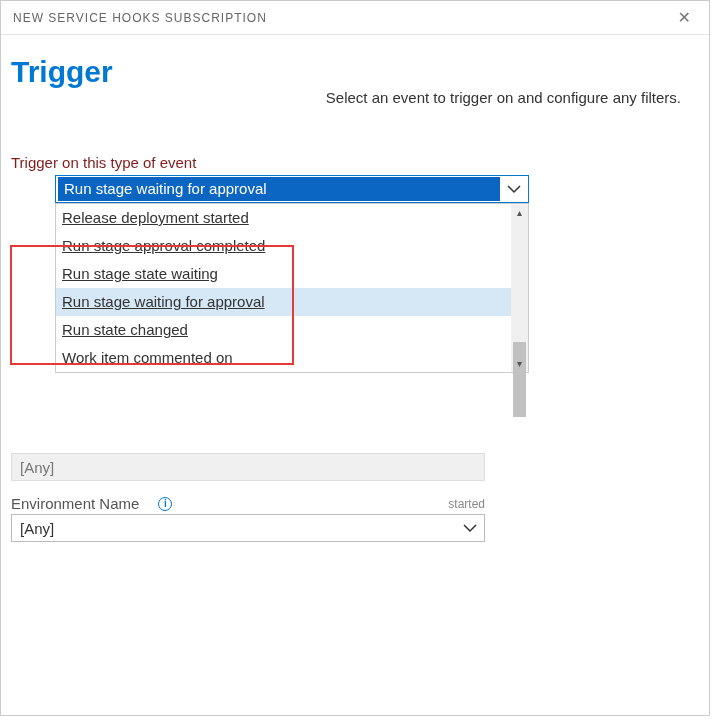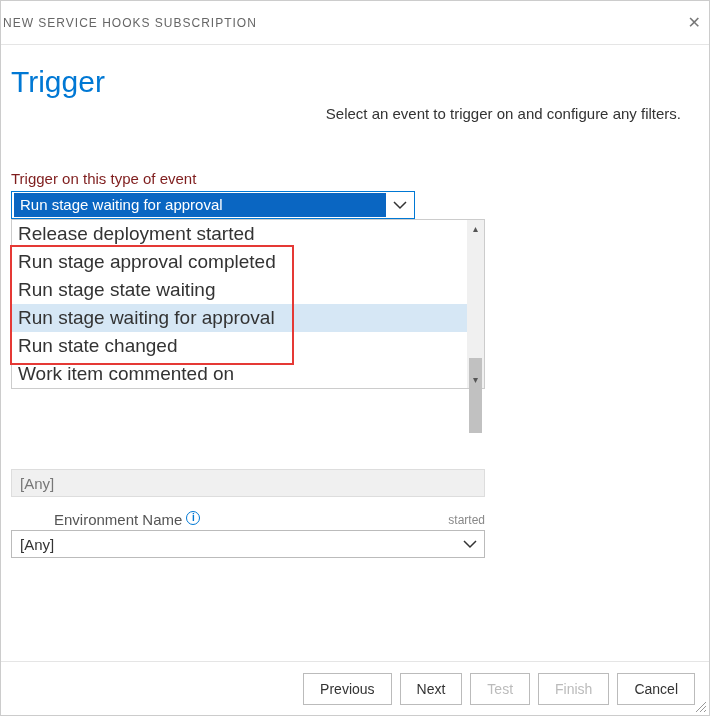--- a/index.html
+++ b/index.html
@@ -1,40 +1,40 @@
 <!DOCTYPE html>
 <html><head>
   <meta charset="utf-8">
   <style>
     * { box-sizing: border-box; margin: 0; padding: 0; font-family: "Segoe UI", Arial, sans-serif; }
     body { width: 714px; height: 720px; background: #fff; position: relative; }
     .dialog { width: 710px; height: 716px; border: 1px solid #ccc; background: #fff; position: relative; }
-    .titlebar { height: 44px; border-bottom: 1px solid #e5e5e5; display: flex; align-items: center; justify-content: space-between; padding: 0 2px; }
+    .titlebar { height: 34px; border-bottom: 1px solid #e5e5e5; display: flex; align-items: center; justify-content: space-between; padding: 0 12px; }
     .titlebar-title { font-size: 12px; letter-spacing: 1px; color: #666; }
     .close-btn { font-size: 16px; color: #777; cursor: pointer; padding: 2px 6px; line-height: 1; }
     .content { padding: 20px 28px 0 10px; }
-    .heading { font-size: 30px; color: #0078d4; font-weight: 400; margin-bottom: 6px; }
+    .heading { font-size: 30px; color: #0078d4; font-weight: 700; }
     .subheading { font-size: 15px; color: #333; margin-bottom: 48px; text-align: right; }
     .field-label { font-size: 15px; color: #7f1d1d; margin-bottom: 4px; }
-    .selectbox { position: relative; width: 404px; height: 28px; border: 1px solid #0078d4; background: #fff; display: flex; align-items: center; cursor: pointer; }
+    .selectbox { position: relative; width: 474px; height: 28px; border: 1px solid #0078d4; background: #fff; display: flex; align-items: center; cursor: pointer; margin-left: 44px; }
     .selectbox-text { flex: 1; background: #0a66c2; color: #fff; margin-left: 2px; padding: 0 6px; font-size: 15px; line-height: 24px; height: 24px; }
     .selectbox-chevron { width: 28px; display: flex; align-items: center; justify-content: center; }
     .selectbox-chevron svg { width: 14px; height: 10px; }
     .dropdown-list { position: absolute; left: -1px; top: 27px; width: 474px; border: 1px solid #ccc; background: #fff; z-index: 10; display: flex; }
     .dropdown-items { flex: 1; }
-    .dropdown-item { font-size: 19px; color: #333; padding: 4px 6px; cursor: pointer; line-height: 20px; }
+    .dropdown-item { font-size: 15px; color: #333; padding: 4px 6px; cursor: pointer; line-height: 20px; text-decoration: underline; }
     .dropdown-item.selected { background: #d6e7f5; }
     .scrollbar-track { width: 17px; background: #f0f0f0; position: relative; }
     .scrollbar-uparrow, .scrollbar-downarrow { height: 17px; display: flex; align-items: center; justify-content: center; color: #555; font-size: 10px; }
     .scrollbar-thumb { position: absolute; left: 2px; right: 2px; top: 138px; height: 75px; background: #c1c1c1; }
     .red-highlight { position: absolute; left: 9px; top: 244px; width: 284px; height: 120px; border: 2px solid #e53935; pointer-events: none; z-index: 20; }
     .field-group { margin-bottom: 14px; position: relative; }
     .filters { margin-top: 250px; }
     .field-group .row { display: flex; align-items: center; justify-content: space-between; width: 474px; margin-bottom: 2px; }
-    .field-group .label-side { display: flex; gap: 4px; margin-left: 43px; }
+    .field-group .label-side { display: flex; align-items: center; gap: 19px; }
     .optional { font-size: 12px; color: #888; }
     .info-icon { display: inline-flex; align-items: center; justify-content: center; width: 14px; height: 14px; border-radius: 50%; border: 1px solid #0078d4; color: #0078d4; font-size: 10px; line-height: 1; font-weight: bold; }
     .plain-select { width: 474px; height: 28px; border: 1px solid #bbb; background: #fff; display: flex; align-items: center; cursor: pointer; }
     .plain-select-text { flex: 1; padding: 0 8px; font-size: 15px; color: #333; }
     .disabled-select { width: 474px; height: 28px; border: 1px solid #ddd; background: #f0f0f0; display: flex; align-items: center; }
     .disabled-select-text { flex: 1; padding: 0 8px; font-size: 15px; color: #777; }
     .footer { position: absolute; bottom: 0; left: 0; right: 0; height: 54px; border-top: 1px solid #e5e5e5; display: flex; align-items: center; justify-content: flex-end; padding: 0 14px; gap: 8px; }
     .btn { height: 32px; padding: 0 16px; border: 1px solid #bbb; background: #fff; font-size: 14px; color: #333; cursor: pointer; }
     .btn.disabled { color: #bbb; cursor: default; }
     .resize-grip { position: absolute; right: 2px; bottom: 2px; width: 14px; height: 14px; }
@@ -106,28 +106,14 @@
                 <path d="M1 2 L7 8 L13 2" fill="none" stroke="#333" stroke-width="1.5"></path>
               </svg>
           </div>
         </div>
       </div>
     </div>
   </div>
 
   <div class="red-highlight"></div>
 
-  <div class="footer">
-    <button class="btn">Previous</button>
-    <button class="btn">Next</button>
-    <button class="btn disabled">Test</button>
-    <button class="btn disabled">Finish</button>
-    <button class="btn">Cancel</button>
-    <div class="resize-grip">
-      <svg viewBox="0 0 14 14">
-        <line x1="3" y1="13" x2="13" y2="3"></line>
-        <line x1="7" y1="13" x2="13" y2="7"></line>
-        <line x1="11" y1="13" x2="13" y2="11"></line>
-      </svg>
-    </div>
-  </div>
 
 </div>
 
 </body></html>

